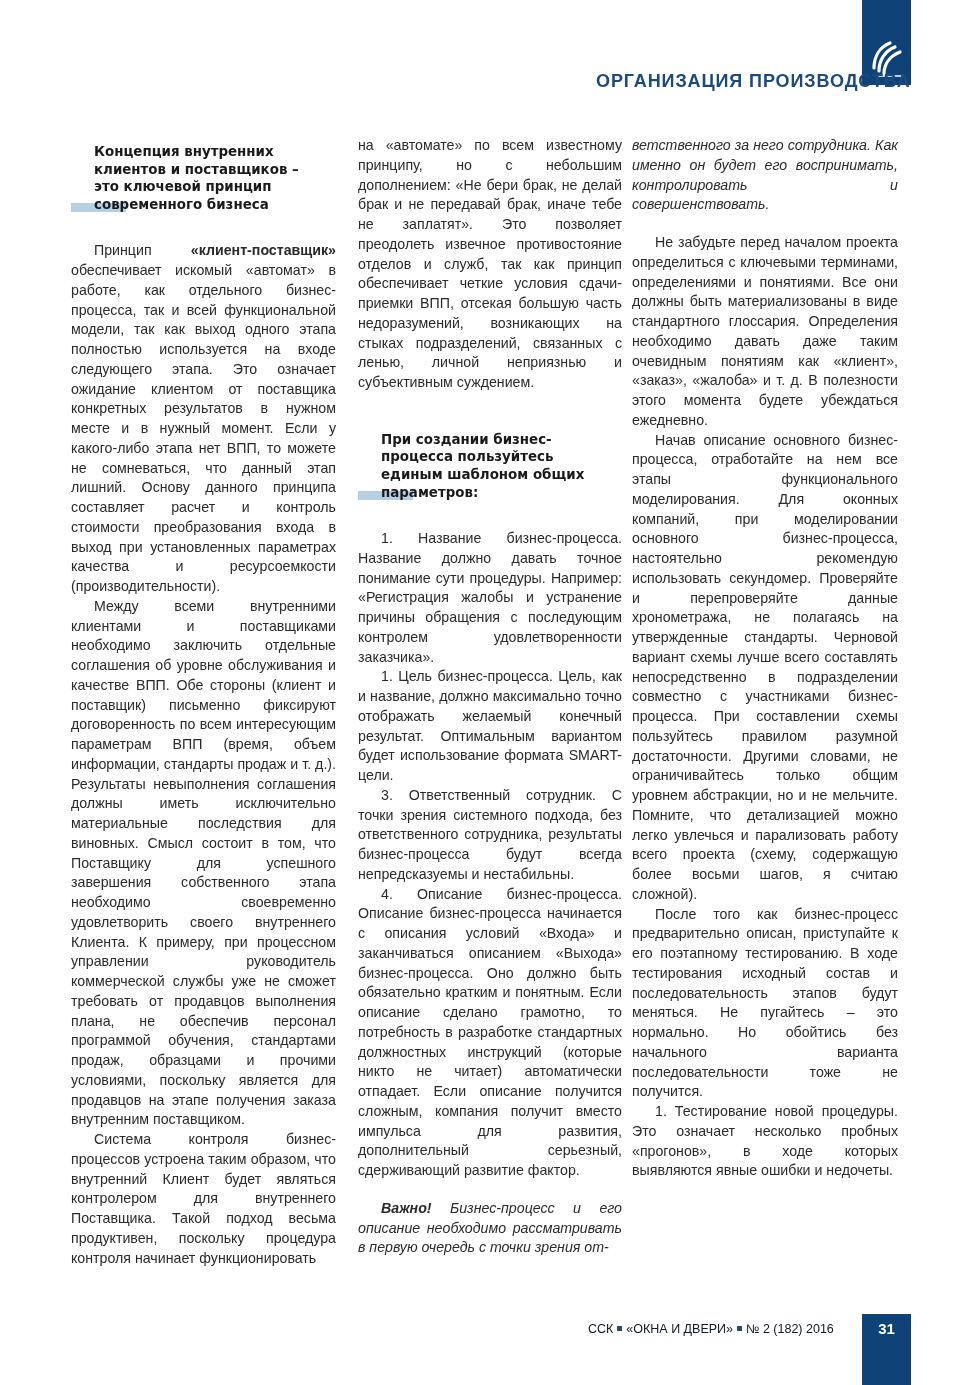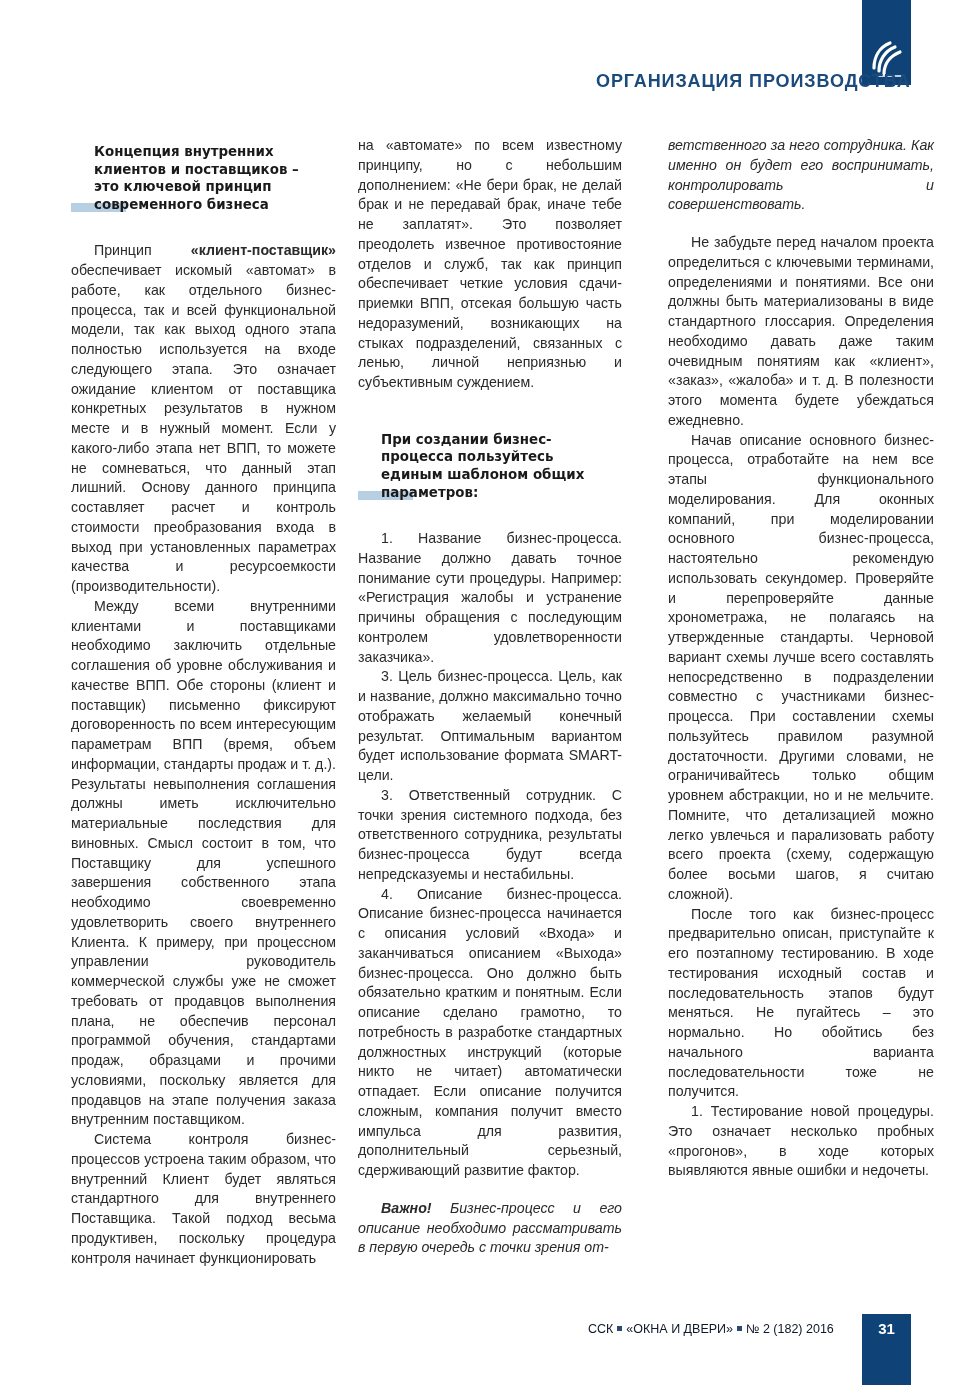--- a/index.html
+++ b/index.html
@@ -8,21 +8,21 @@
 
   .brand-tab { position: absolute; left: 862px; top: 0; width: 49px; height: 85px; background: #0f4377; }
   .brand-tab svg { position: absolute; left: 8px; top: 38px; }
 
   .section-title { position: absolute; left: 596px; top: 71px; font-size: 18px; font-weight: bold;
                    letter-spacing: 0.9px; color: #1b4a7c; white-space: nowrap; }
 
   .col { position: absolute; top: 136px; font-size: 14.2px; line-height: 19.75px; text-align: justify; }
   .col-1 { left: 71px; width: 265px; }
   .col-2 { left: 358px; width: 264px; }
-  .col-3 { left: 668px; width: 266px; }
+  .col-3 { left: 632px; width: 266px; }
 
   .col p { margin: 0; text-indent: 23px; }
   .col p.noindent { text-indent: 0; }
 
   .heading { position: relative; font-family: "DejaVu Sans", sans-serif; font-weight: bold;
              font-size: 13.4px; line-height: 17.6px; color: #1a1a1a; text-align: left;
              padding-left: 23px; }
   .heading .bar { position: absolute; left: 0; bottom: 1px; width: 55px; height: 9px; background: #b7cfe3; z-index: 0; }
   .heading .htext { position: relative; z-index: 1; display: block; white-space: pre-line; margin-top: 6px; }
 
@@ -58,34 +58,34 @@
 <div class="col col-1">
   <div class="heading">
     <span class="bar"></span>
     <span class="htext">Концепция внутренних
 клиентов и поставщиков –
 это ключевой принцип
 современного бизнеса</span>
   </div>
   <p><span>Принцип </span><b>«клиент-поставщик»</b><span> обеспечивает искомый «автомат» в работе, как отдельного бизнес-процесса, так и всей функциональной модели, так как выход одного этапа полностью используется на входе следующего этапа. Это означает ожидание клиентом от поставщика конкретных результатов в нужном месте и в нужный момент. Если у какого-либо этапа нет ВПП, то можете не сомневаться, что данный этап лишний. Основу данного принципа составляет расчет и контроль стоимости преобразования входа в выход при установленных параметрах качества и ресурсоемкости (производительности).</span></p>
   <p>Между всеми внутренними клиентами и поставщиками необходимо заключить отдельные соглашения об уровне обслуживания и качестве ВПП. Обе стороны (клиент и поставщик) письменно фиксируют договоренность по всем интересующим параметрам ВПП (время, объем информации, стандарты продаж и т. д.). Результаты невыполнения соглашения должны иметь исключительно материальные последствия для виновных. Смысл состоит в том, что Поставщику для успешного завершения собственного этапа необходимо своевременно удовлетворить своего внутреннего Клиента. К примеру, при процессном управлении руководитель коммерческой службы уже не сможет требовать от продавцов выполнения плана, не обеспечив персонал программой обучения, стандартами продаж, образцами и прочими условиями, поскольку является для продавцов на этапе получения заказа внутренним поставщиком.</p>
-  <p>Система контроля бизнес-процессов устроена таким образом, что внутренний Клиент будет являться стандартного для внутреннего Поставщика. Такой подход весьма продуктивен, поскольку процедура контроля начинает функционировать</p>
+  <p>Система контроля бизнес-процессов устроена таким образом, что внутренний Клиент будет являться контролером для внутреннего Поставщика. Такой подход весьма продуктивен, поскольку процедура контроля начинает функционировать</p>
 </div>
 
 <div class="col col-2">
   <p class="noindent">на «автомате» по всем известному принципу, но с небольшим дополнением: «Не бери брак, не делай брак и не передавай брак, иначе тебе не заплатят». Это позволяет преодолеть извечное противостояние отделов и служб, так как принцип обеспечивает четкие условия сдачи-приемки ВПП, отсекая большую часть недоразумений, возникающих на стыках подразделений, связанных с ленью, личной неприязнью и субъективным суждением.</p>
   <div class="heading">
     <span class="bar"></span>
     <span class="htext">При создании бизнес-
 процесса пользуйтесь
 единым шаблоном общих
 параметров:</span>
   </div>
   <p>1. Название бизнес-процесса. Название должно давать точное понимание сути процедуры. Например: «Регистрация жалобы и устранение причины обращения с последующим контролем удовлетворенности заказчика».</p>
-  <p>3. Цель бизнес-процесса. Цель, как и название, должно максимально точно отображать желаемый конечный результат. Оптимальным вариантом будет использование формата SMART-цели.</p>
+  <p>1. Цель бизнес-процесса. Цель, как и название, должно максимально точно отображать желаемый конечный результат. Оптимальным вариантом будет использование формата SMART-цели.</p>
   <p>3. Ответственный сотрудник. С точки зрения системного подхода, без ответственного сотрудника, результаты бизнес-процесса будут всегда непредсказуемы и нестабильны.</p>
   <p>4. Описание бизнес-процесса. Описание бизнес-процесса начинается с описания условий «Входа» и заканчиваться описанием «Выхода» бизнес-процесса. Оно должно быть обязательно кратким и понятным. Если описание сделано грамотно, то потребность в разработке стандартных должностных инструкций (которые никто не читает) автоматически отпадает. Если описание получится сложным, компания получит вместо импульса для развития, дополнительный серьезный, сдерживающий развитие фактор.</p>
   <p class="italic important"><b>Важно!</b><span> Бизнес-процесс и его описание необходимо рассматривать в первую очередь с точки зрения от-</span></p>
 </div>
 
 <div class="col col-3">
   <p class="noindent italic">ветственного за него сотрудника. Как именно он будет его воспринимать, контролировать и совершенствовать.</p>
   <p style="margin-top:18px">Не забудьте перед началом проекта определиться с ключевыми терминами, определениями и понятиями. Все они должны быть материализованы в виде стандартного глоссария. Определения необходимо давать даже таким очевидным понятиям как «клиент», «заказ», «жалоба» и т. д. В полезности этого момента будете убеждаться ежедневно.</p>
   <p>Начав описание основного бизнес-процесса, отработайте на нем все этапы функционального моделирования. Для оконных компаний, при моделировании основного бизнес-процесса, настоятельно рекомендую использовать секундомер. Проверяйте и перепроверяйте данные хронометража, не полагаясь на утвержденные стандарты. Черновой вариант схемы лучше всего составлять непосредственно в подразделении совместно с участниками бизнес-процесса. При составлении схемы пользуйтесь правилом разумной достаточности. Другими словами, не ограничивайтесь только общим уровнем абстракции, но и не мельчите. Помните, что детализацией можно легко увлечься и парализовать работу всего проекта (схему, содержащую более восьми шагов, я считаю сложной).</p>
   <p>После того как бизнес-процесс предварительно описан, приступайте к его поэтапному тестированию. В ходе тестирования исходный состав и последовательность этапов будут меняться. Не пугайтесь – это нормально. Но обойтись без начального варианта последовательности тоже не получится.</p>

